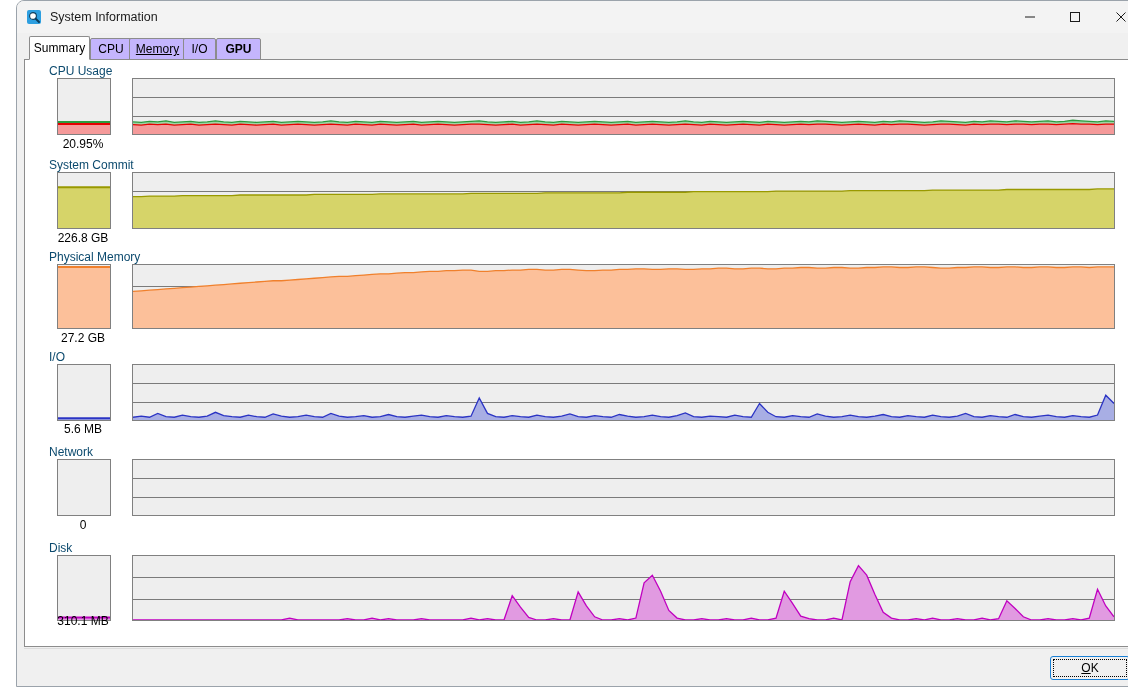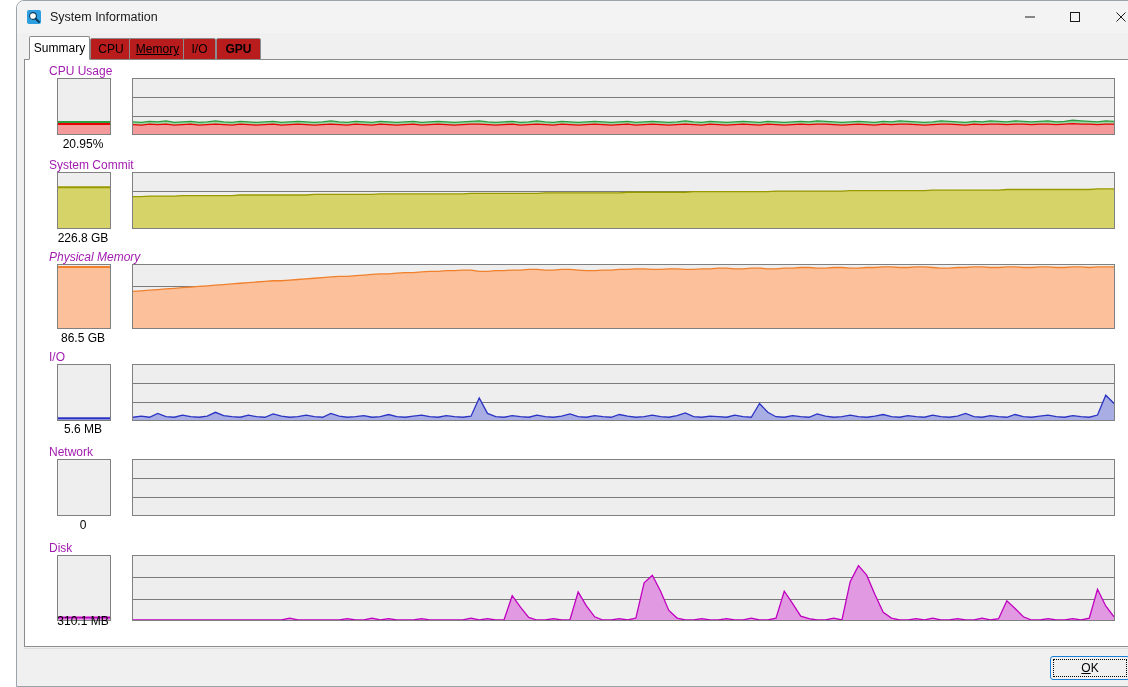--- a/index.html
+++ b/index.html
@@ -65,21 +65,21 @@
     position: absolute;
     left: 0; top: 32px;
     width: 1088px; height: 27px;
   }
   .tab {
     position: absolute;
     top: 5px;
     height: 22px;
     box-sizing: border-box;
     border: 1px solid #8c8c8c;
-    background: #b91c1c;
+    background: #c4b5fd;
     font-size: 12px;
     line-height: 20px;
     text-align: center;
     color: #000;
     cursor: default;
     border-radius: 2px 2px 0 0;
   }
   .tab.active {
     top: 3px;
     height: 24px;
@@ -96,21 +96,21 @@
     width: 1114px; height: 588px;
     background: #ffffff;
     border: 1px solid #8c8c8c;
     box-sizing: border-box;
   }
 
   
   .row-label {
     position: absolute;
     font-size: 12px;
-    color: #a21caf;
+    color: #0c4a6e;
     white-space: nowrap;
   }
   .thumb {
     position: absolute;
     width: 54px;
     box-sizing: border-box;
     border: 1px solid #808080;
     background: #eeeeee;
     overflow: hidden;
   }
@@ -238,28 +238,28 @@
       </div>
       <div class="thumb-val" style="left: 21px; top: 230px;">226.8 GB</div>
       <div class="bigplot" style="left: 115px; top: 171px; width: 983px; height: 57px;">
         <svg width="981" height="55" viewBox="0 0 981 55">
           <line x1="0" y1="18.5" x2="981" y2="18.5" stroke="#7a7a7a" stroke-width="1"></line>
           <line x1="0" y1="37.5" x2="981" y2="37.5" stroke="#7a7a7a" stroke-width="1"></line>
           <path d="M0.00 23.65 L8.24 23.65 L16.49 23.10 L24.73 23.10 L32.97 23.10 L41.22 23.10 L49.46 22.55 L57.71 22.55 L65.95 22.55 L74.19 22.55 L82.44 22.55 L90.68 22.55 L98.92 22.55 L107.17 22.00 L115.41 22.00 L123.66 22.00 L131.90 22.00 L140.14 22.00 L148.39 22.00 L156.63 22.00 L164.87 22.00 L173.12 22.00 L181.36 21.45 L189.61 21.45 L197.85 21.45 L206.09 21.45 L214.34 21.45 L222.58 21.45 L230.82 21.45 L239.07 21.45 L247.31 20.90 L255.55 20.90 L263.80 20.90 L272.04 20.90 L280.29 20.90 L288.53 20.90 L296.77 20.90 L305.02 20.90 L313.26 20.90 L321.50 20.90 L329.75 20.90 L337.99 20.35 L346.24 20.35 L354.48 20.35 L362.72 20.35 L370.97 20.35 L379.21 20.35 L387.45 20.35 L395.70 20.35 L403.94 20.35 L412.18 19.80 L420.43 19.80 L428.67 19.80 L436.92 19.80 L445.16 19.80 L453.40 19.80 L461.65 19.80 L469.89 19.80 L478.13 19.80 L486.38 19.80 L494.62 19.25 L502.87 19.25 L511.11 19.25 L519.35 19.25 L527.60 19.25 L535.84 19.25 L544.08 19.25 L552.33 19.25 L560.57 18.70 L568.82 18.70 L577.06 18.70 L585.30 18.70 L593.55 18.70 L601.79 18.70 L610.03 18.70 L618.28 18.70 L626.52 18.70 L634.76 18.70 L643.01 18.15 L651.25 18.15 L659.50 18.15 L667.74 18.15 L675.98 18.15 L684.23 18.15 L692.47 18.15 L700.71 18.15 L708.96 18.15 L717.20 17.60 L725.45 17.60 L733.69 17.60 L741.93 17.60 L750.18 17.60 L758.42 17.60 L766.66 17.60 L774.91 17.60 L783.15 17.60 L791.39 17.60 L799.64 17.05 L807.88 17.05 L816.13 17.05 L824.37 17.05 L832.61 17.05 L840.86 17.05 L849.10 17.05 L857.34 17.05 L865.59 17.05 L873.83 16.50 L882.08 16.50 L890.32 16.50 L898.56 16.50 L906.81 16.50 L915.05 16.50 L923.29 16.50 L931.54 16.50 L939.78 16.50 L948.03 16.50 L956.27 16.50 L964.51 15.95 L972.76 15.95 L981.00 15.95 L981 55 L0 55 Z" fill="#d6d469"></path>
           <path d="M0.00 23.65 L8.24 23.65 L16.49 23.10 L24.73 23.10 L32.97 23.10 L41.22 23.10 L49.46 22.55 L57.71 22.55 L65.95 22.55 L74.19 22.55 L82.44 22.55 L90.68 22.55 L98.92 22.55 L107.17 22.00 L115.41 22.00 L123.66 22.00 L131.90 22.00 L140.14 22.00 L148.39 22.00 L156.63 22.00 L164.87 22.00 L173.12 22.00 L181.36 21.45 L189.61 21.45 L197.85 21.45 L206.09 21.45 L214.34 21.45 L222.58 21.45 L230.82 21.45 L239.07 21.45 L247.31 20.90 L255.55 20.90 L263.80 20.90 L272.04 20.90 L280.29 20.90 L288.53 20.90 L296.77 20.90 L305.02 20.90 L313.26 20.90 L321.50 20.90 L329.75 20.90 L337.99 20.35 L346.24 20.35 L354.48 20.35 L362.72 20.35 L370.97 20.35 L379.21 20.35 L387.45 20.35 L395.70 20.35 L403.94 20.35 L412.18 19.80 L420.43 19.80 L428.67 19.80 L436.92 19.80 L445.16 19.80 L453.40 19.80 L461.65 19.80 L469.89 19.80 L478.13 19.80 L486.38 19.80 L494.62 19.25 L502.87 19.25 L511.11 19.25 L519.35 19.25 L527.60 19.25 L535.84 19.25 L544.08 19.25 L552.33 19.25 L560.57 18.70 L568.82 18.70 L577.06 18.70 L585.30 18.70 L593.55 18.70 L601.79 18.70 L610.03 18.70 L618.28 18.70 L626.52 18.70 L634.76 18.70 L643.01 18.15 L651.25 18.15 L659.50 18.15 L667.74 18.15 L675.98 18.15 L684.23 18.15 L692.47 18.15 L700.71 18.15 L708.96 18.15 L717.20 17.60 L725.45 17.60 L733.69 17.60 L741.93 17.60 L750.18 17.60 L758.42 17.60 L766.66 17.60 L774.91 17.60 L783.15 17.60 L791.39 17.60 L799.64 17.05 L807.88 17.05 L816.13 17.05 L824.37 17.05 L832.61 17.05 L840.86 17.05 L849.10 17.05 L857.34 17.05 L865.59 17.05 L873.83 16.50 L882.08 16.50 L890.32 16.50 L898.56 16.50 L906.81 16.50 L915.05 16.50 L923.29 16.50 L931.54 16.50 L939.78 16.50 L948.03 16.50 L956.27 16.50 L964.51 15.95 L972.76 15.95 L981.00 15.95" fill="none" stroke="#999900" stroke-width="1.3"></path>
         </svg>
       </div>
-      <div class="row-label" style="left: 32px; top: 249px; font-style: italic;">Physical Memory</div>
+      <div class="row-label" style="left: 32px; top: 249px;">Physical Memory</div>
       <div class="thumb" style="left: 40px; top: 263px; height: 65px;">
         <svg width="52" height="63" viewBox="0 0 52 63">
           <rect x="0" y="1.8900000000000006" width="52" height="61.11" fill="#fcc09a"></rect>
           <line x1="0" y1="1.8900000000000006" x2="52" y2="1.8900000000000006" stroke="#f0802c" stroke-width="2"></line>
         </svg>
       </div>
-      <div class="thumb-val" style="left: 21px; top: 330px;">86.5 GB</div>
+      <div class="thumb-val" style="left: 21px; top: 330px;">27.2 GB</div>
       <div class="bigplot" style="left: 115px; top: 263px; width: 983px; height: 65px;">
         <svg width="981" height="63" viewBox="0 0 981 63">
           <line x1="0" y1="21.5" x2="981" y2="21.5" stroke="#7a7a7a" stroke-width="1"></line>
           <line x1="0" y1="42.5" x2="981" y2="42.5" stroke="#7a7a7a" stroke-width="1"></line>
           <path d="M0.00 26.46 L8.24 25.83 L16.49 25.20 L24.73 24.57 L32.97 23.94 L41.22 23.31 L49.46 22.68 L57.71 22.05 L65.95 21.42 L74.19 20.79 L82.44 20.16 L90.68 19.53 L98.92 18.90 L107.17 18.27 L115.41 17.64 L123.66 17.01 L131.90 16.38 L140.14 15.75 L148.39 15.75 L156.63 15.12 L164.87 14.49 L173.12 13.86 L181.36 13.23 L189.61 12.60 L197.85 11.97 L206.09 11.34 L214.34 11.34 L222.58 10.71 L230.82 10.08 L239.07 9.45 L247.31 8.82 L255.55 8.82 L263.80 8.19 L272.04 7.56 L280.29 7.56 L288.53 6.93 L296.77 6.30 L305.02 6.30 L313.26 5.67 L321.50 5.67 L329.75 5.04 L337.99 5.04 L346.24 6.30 L354.48 6.30 L362.72 5.67 L370.97 5.67 L379.21 5.04 L387.45 5.04 L395.70 4.41 L403.94 4.41 L412.18 5.04 L420.43 5.04 L428.67 4.41 L436.92 4.41 L445.16 5.04 L453.40 5.67 L461.65 5.67 L469.89 5.04 L478.13 5.04 L486.38 4.41 L494.62 4.41 L502.87 3.78 L511.11 3.78 L519.35 4.41 L527.60 4.41 L535.84 3.78 L544.08 3.78 L552.33 4.41 L560.57 4.41 L568.82 3.78 L577.06 3.78 L585.30 3.15 L593.55 3.15 L601.79 3.78 L610.03 3.78 L618.28 3.15 L626.52 3.15 L634.76 3.78 L643.01 3.78 L651.25 3.15 L659.50 3.15 L667.74 2.52 L675.98 2.52 L684.23 3.15 L692.47 3.15 L700.71 2.52 L708.96 2.52 L717.20 3.15 L725.45 3.15 L733.69 2.52 L741.93 2.52 L750.18 1.89 L758.42 1.89 L766.66 2.52 L774.91 2.52 L783.15 1.89 L791.39 1.89 L799.64 2.52 L807.88 3.15 L816.13 3.15 L824.37 2.52 L832.61 2.52 L840.86 1.89 L849.10 1.89 L857.34 2.52 L865.59 2.52 L873.83 1.89 L882.08 1.89 L890.32 2.52 L898.56 2.52 L906.81 1.89 L915.05 1.89 L923.29 2.52 L931.54 2.52 L939.78 1.89 L948.03 1.89 L956.27 2.52 L964.51 1.89 L972.76 1.89 L981.00 1.89 L981 63 L0 63 Z" fill="#fcc09a"></path>
           <path d="M0.00 26.46 L8.24 25.83 L16.49 25.20 L24.73 24.57 L32.97 23.94 L41.22 23.31 L49.46 22.68 L57.71 22.05 L65.95 21.42 L74.19 20.79 L82.44 20.16 L90.68 19.53 L98.92 18.90 L107.17 18.27 L115.41 17.64 L123.66 17.01 L131.90 16.38 L140.14 15.75 L148.39 15.75 L156.63 15.12 L164.87 14.49 L173.12 13.86 L181.36 13.23 L189.61 12.60 L197.85 11.97 L206.09 11.34 L214.34 11.34 L222.58 10.71 L230.82 10.08 L239.07 9.45 L247.31 8.82 L255.55 8.82 L263.80 8.19 L272.04 7.56 L280.29 7.56 L288.53 6.93 L296.77 6.30 L305.02 6.30 L313.26 5.67 L321.50 5.67 L329.75 5.04 L337.99 5.04 L346.24 6.30 L354.48 6.30 L362.72 5.67 L370.97 5.67 L379.21 5.04 L387.45 5.04 L395.70 4.41 L403.94 4.41 L412.18 5.04 L420.43 5.04 L428.67 4.41 L436.92 4.41 L445.16 5.04 L453.40 5.67 L461.65 5.67 L469.89 5.04 L478.13 5.04 L486.38 4.41 L494.62 4.41 L502.87 3.78 L511.11 3.78 L519.35 4.41 L527.60 4.41 L535.84 3.78 L544.08 3.78 L552.33 4.41 L560.57 4.41 L568.82 3.78 L577.06 3.78 L585.30 3.15 L593.55 3.15 L601.79 3.78 L610.03 3.78 L618.28 3.15 L626.52 3.15 L634.76 3.78 L643.01 3.78 L651.25 3.15 L659.50 3.15 L667.74 2.52 L675.98 2.52 L684.23 3.15 L692.47 3.15 L700.71 2.52 L708.96 2.52 L717.20 3.15 L725.45 3.15 L733.69 2.52 L741.93 2.52 L750.18 1.89 L758.42 1.89 L766.66 2.52 L774.91 2.52 L783.15 1.89 L791.39 1.89 L799.64 2.52 L807.88 3.15 L816.13 3.15 L824.37 2.52 L832.61 2.52 L840.86 1.89 L849.10 1.89 L857.34 2.52 L865.59 2.52 L873.83 1.89 L882.08 1.89 L890.32 2.52 L898.56 2.52 L906.81 1.89 L915.05 1.89 L923.29 2.52 L931.54 2.52 L939.78 1.89 L948.03 1.89 L956.27 2.52 L964.51 1.89 L972.76 1.89 L981.00 1.89" fill="none" stroke="#f0802c" stroke-width="1.3"></path>
         </svg>
       </div>
       <div class="row-label" style="left: 32px; top: 349px;">I/O</div>
       <div class="thumb" style="left: 40px; top: 363px; height: 57px;">

